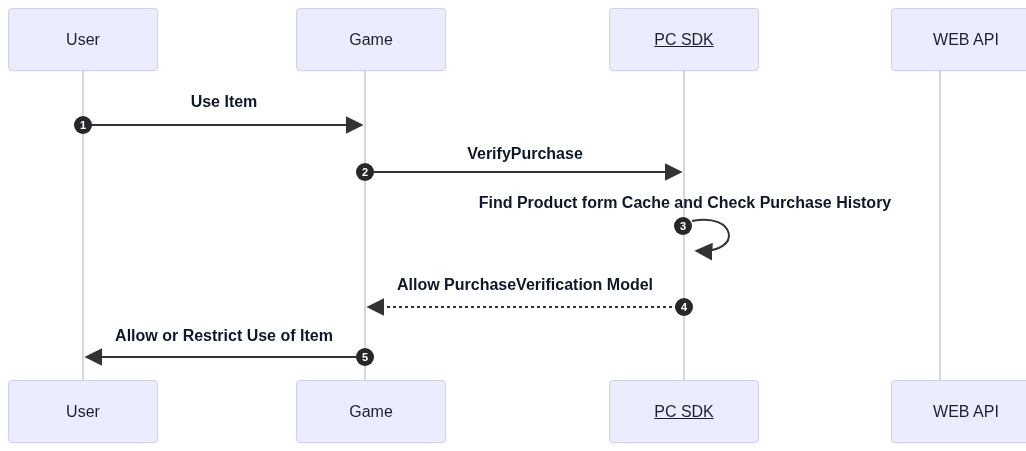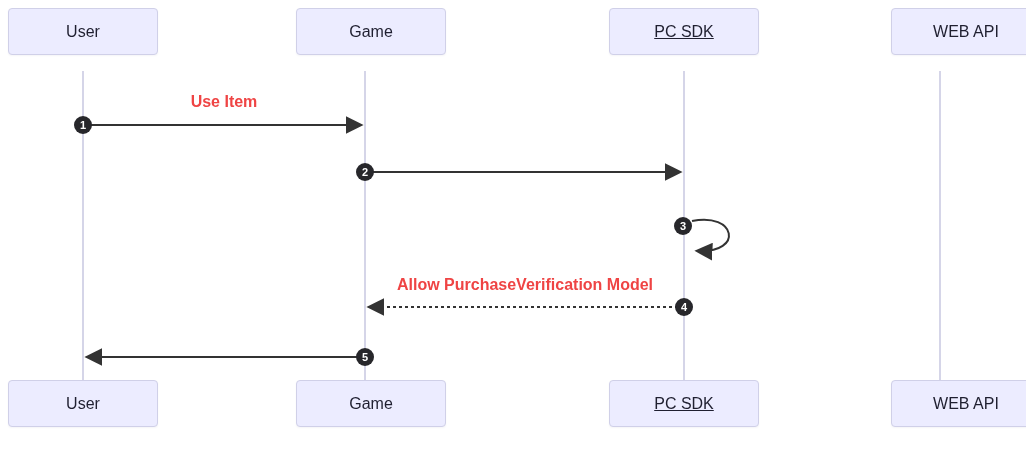--- a/index.html
+++ b/index.html
@@ -18,21 +18,21 @@
   .svg-layer {
     position: absolute;
     left: 0; top: 0;
     width: 1026px;
     height: 451px;
     pointer-events: none;
   }
   .actor-box {
     position: absolute;
     width: 150px;
-    height: 47px;
+    height: 63px;
     background: #ECECFF;
     border: 1px solid #d0d0e8;
     border-radius: 4px;
     box-sizing: border-box;
     display: flex;
     align-items: center;
     justify-content: center;
     font-size: 16px;
     color: #1f1f30;
     box-shadow: 0 1px 2px rgba(80,80,120,0.06);
@@ -42,21 +42,21 @@
   .actor-col-0 { left: 8px; }
   .actor-col-1 { left: 296px; }
   .actor-col-2 { left: 609px; text-decoration: underline; }
   .actor-col-3 { left: 891px; text-align: right; }
   .msg-label {
     position: absolute;
     transform: translateX(-50%);
     white-space: nowrap;
     font-size: 16px;
     font-weight: bold;
-    color: #ef4444;
+    color: #0f172a;
   }
   .seq-badge {
     position: absolute;
     width: 18px;
     height: 18px;
     border-radius: 50%;
     background: #27272b;
     color: #ffffff;
     font-size: 11px;
     font-weight: bold;
@@ -112,21 +112,24 @@
     <span>Game</span>
   </div>
   <div class="actor-box row-bottom actor-col-2">
     <span>PC SDK</span>
   </div>
   <div class="actor-box row-bottom actor-col-3">
     <span>WEB API</span>
   </div>
 
   <div class="msg-label" style="left:224px; top:93px;">Use Item</div>
+  <div class="msg-label" style="left:525px; top:145px;">VerifyPurchase</div>
+  <div class="msg-label" style="left:685px; top:194px;">Find Product form Cache and Check Purchase History</div>
   <div class="msg-label" style="left:525px; top:276px;">Allow PurchaseVerification Model</div>
+  <div class="msg-label" style="left:224px; top:327px;">Allow or Restrict Use of Item</div>
 
   <div class="seq-badge" style="left:74px; top:116px;">1</div>
   <div class="seq-badge" style="left:356px; top:163px;">2</div>
   <div class="seq-badge" style="left:674px; top:217px;">3</div>
   <div class="seq-badge" style="left:675px; top:298px;">4</div>
   <div class="seq-badge" style="left:356px; top:348px;">5</div>
 
 </div>
 
 </body></html>

